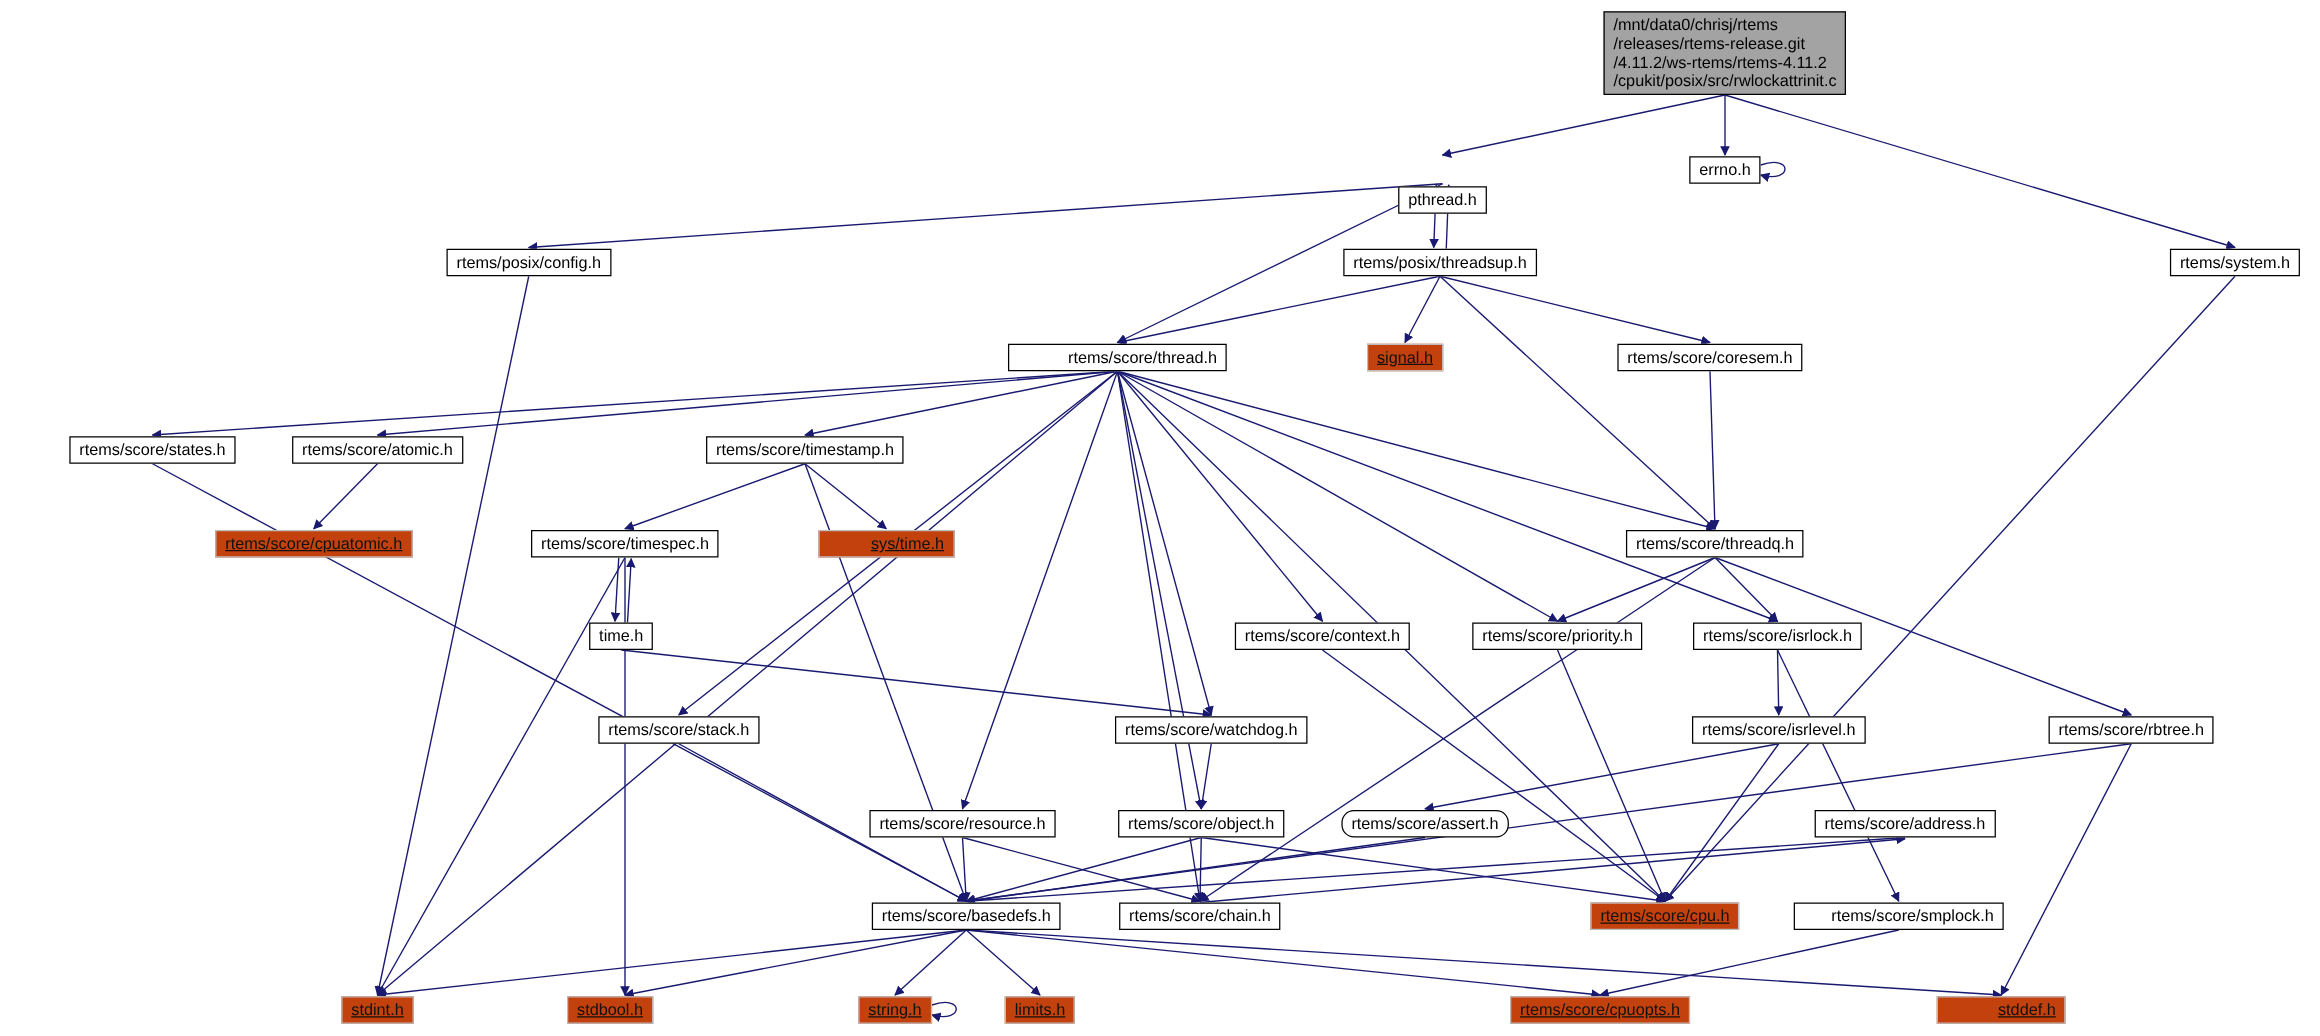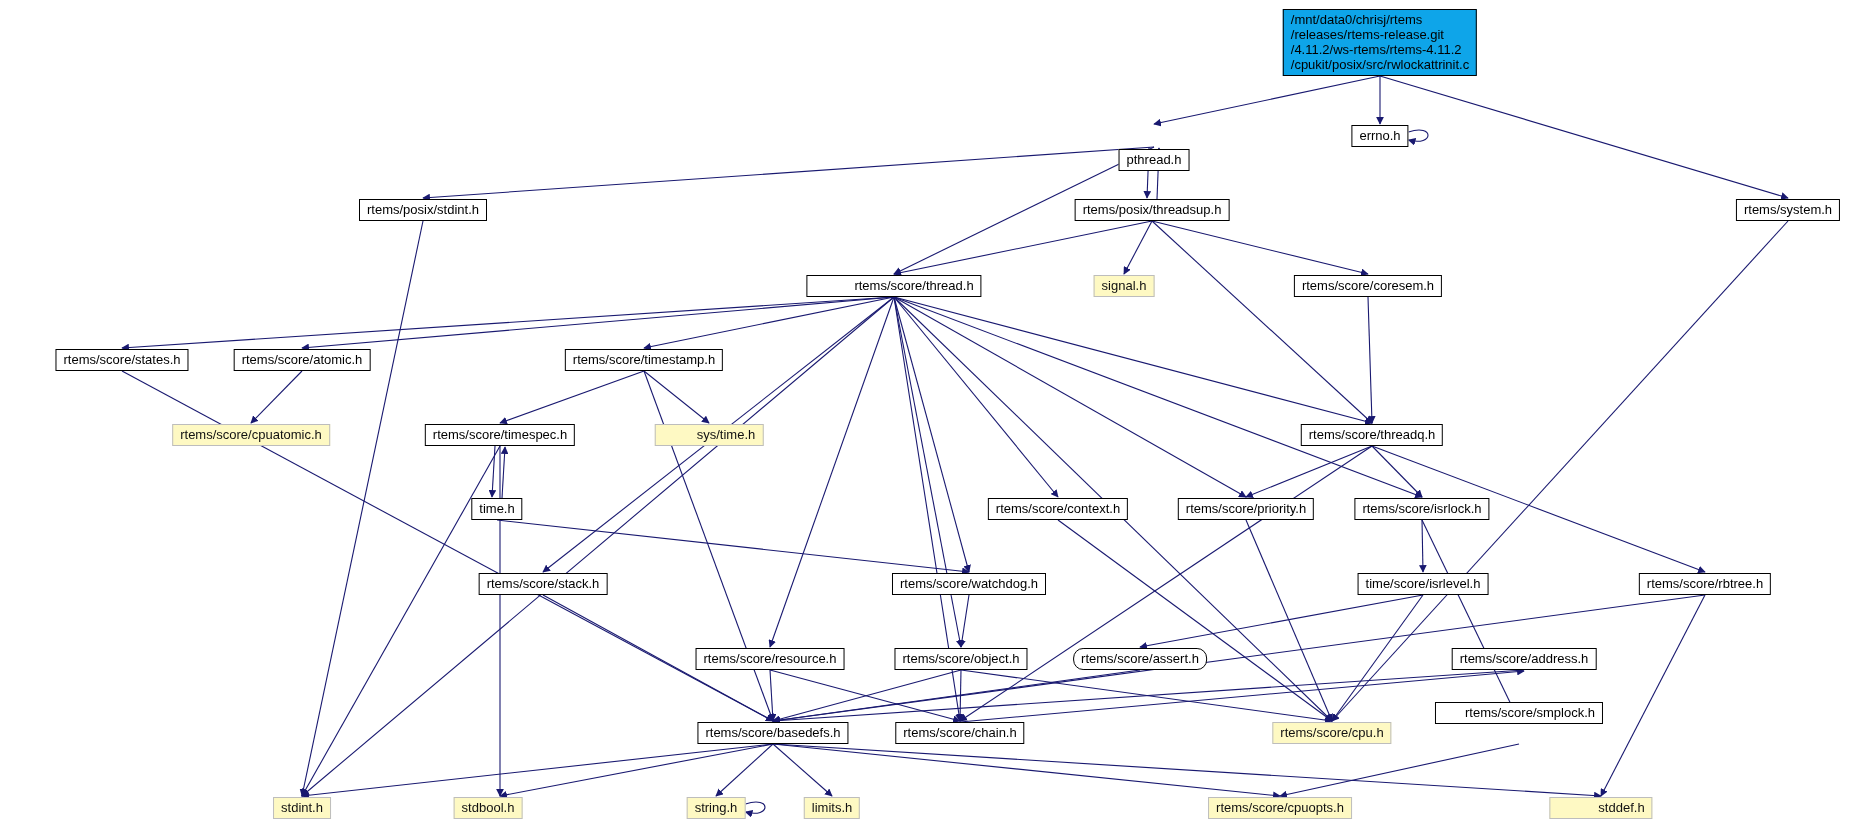--- a/index.html
+++ b/index.html
@@ -28,25 +28,26 @@
     border: 1px solid #000000;
     color: #000000;
     font-size: 13px;
     line-height: 15px;
     padding: 2px 7px 3px 7px;
     white-space: nowrap;
     text-align: center;
   }
   .node.muted {
     border-color: #bdbdbd;
-    background: #fef9c3;
+    background: #c2410c;
     color: #111111;
+    text-decoration: underline;
   }
   .node.root {
-    background: #0ea5e9;
+    background: #a3a3a3;
     border-color: #000000;
     text-align: left;
   }
 </style>
 </head>
 <body>
 
 <div class="canvas">
   <svg class="edge-layer" viewBox="0 0 1856 829">
       <defs>
@@ -131,21 +132,21 @@
         <div>/4.11.2/ws-rtems/rtems-4.11.2</div>
         <div>/cpukit/posix/src/rwlockattrinit.c</div>
       </div>
       <div class="node" style="left: 1154px; top: 125px; margin-top: 24px;">
         <div>pthread.h</div>
       </div>
       <div class="node" style="left: 1380px; top: 125px;">
         <div>errno.h</div>
       </div>
       <div class="node" style="left: 423px; top: 199px;">
-        <div>rtems/posix/stdint.h</div>
+        <div>rtems/posix/config.h</div>
       </div>
       <div class="node" style="left: 1152px; top: 199px;">
         <div>rtems/posix/threadsup.h</div>
       </div>
       <div class="node" style="left: 1788px; top: 199px;">
         <div>rtems/system.h</div>
       </div>
       <div class="node" style="left: 894px; top: 275px; padding-left: 47px;">
         <div>rtems/score/thread.h</div>
       </div>
@@ -188,21 +189,21 @@
       <div class="node" style="left: 1422px; top: 498px;">
         <div>rtems/score/isrlock.h</div>
       </div>
       <div class="node" style="left: 543px; top: 573px;">
         <div>rtems/score/stack.h</div>
       </div>
       <div class="node" style="left: 969px; top: 573px;">
         <div>rtems/score/watchdog.h</div>
       </div>
       <div class="node" style="left: 1423px; top: 573px;">
-        <div>time/score/isrlevel.h</div>
+        <div>rtems/score/isrlevel.h</div>
       </div>
       <div class="node" style="left: 1705px; top: 573px;">
         <div>rtems/score/rbtree.h</div>
       </div>
       <div class="node" style="left: 770px; top: 648px;">
         <div>rtems/score/resource.h</div>
       </div>
       <div class="node" style="left: 961px; top: 648px;">
         <div>rtems/score/object.h</div>
       </div>
@@ -214,21 +215,21 @@
       </div>
       <div class="node" style="left: 773px; top: 722px;">
         <div>rtems/score/basedefs.h</div>
       </div>
       <div class="node" style="left: 960px; top: 722px;">
         <div>rtems/score/chain.h</div>
       </div>
       <div class="node muted" style="left: 1332px; top: 722px;">
         <div>rtems/score/cpu.h</div>
       </div>
-      <div class="node" style="left: 1519px; top: 702px; padding-left: 29px;">
+      <div class="node" style="left: 1519px; top: 722px; padding-left: 29px;">
         <div>rtems/score/smplock.h</div>
       </div>
       <div class="node muted" style="left: 302px; top: 797px;">
         <div>stdint.h</div>
       </div>
       <div class="node muted" style="left: 488px; top: 797px;">
         <div>stdbool.h</div>
       </div>
       <div class="node muted" style="left: 716px; top: 797px;">
         <div>string.h</div>

